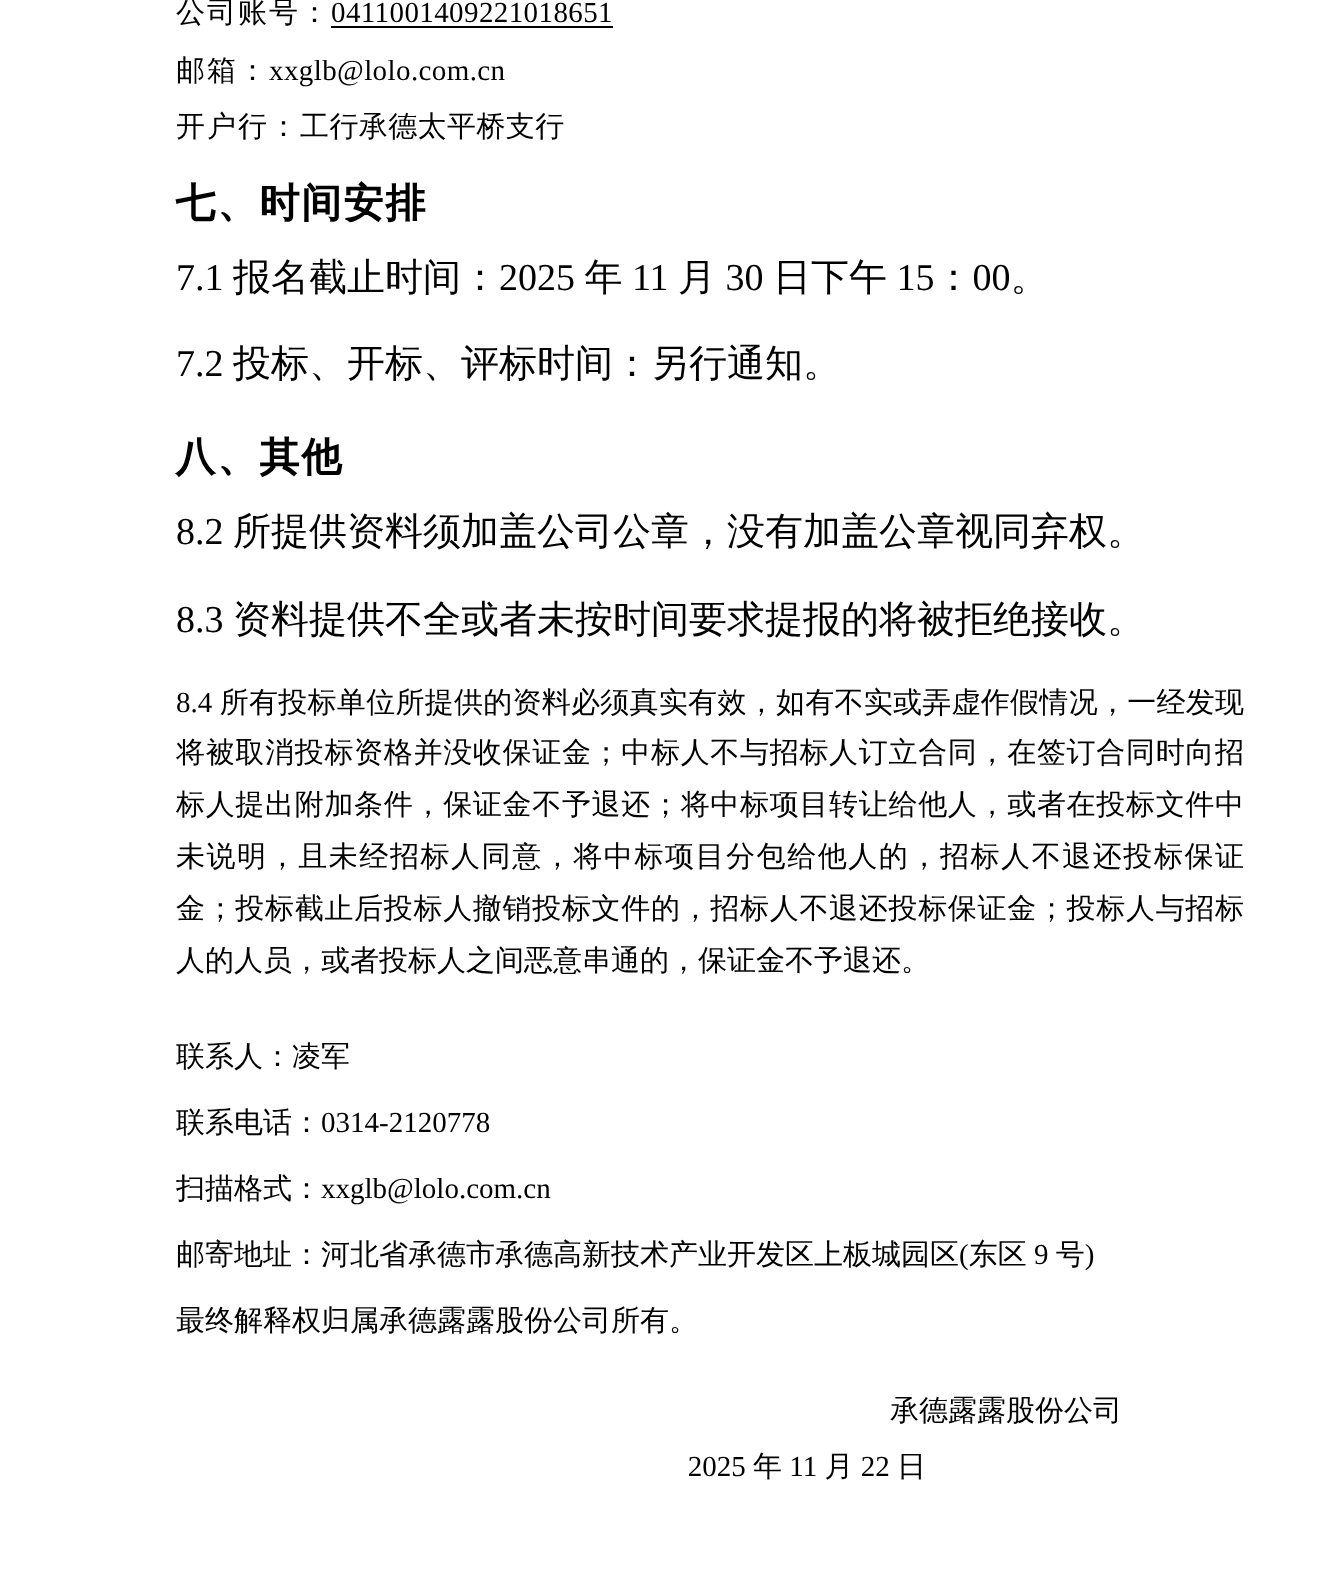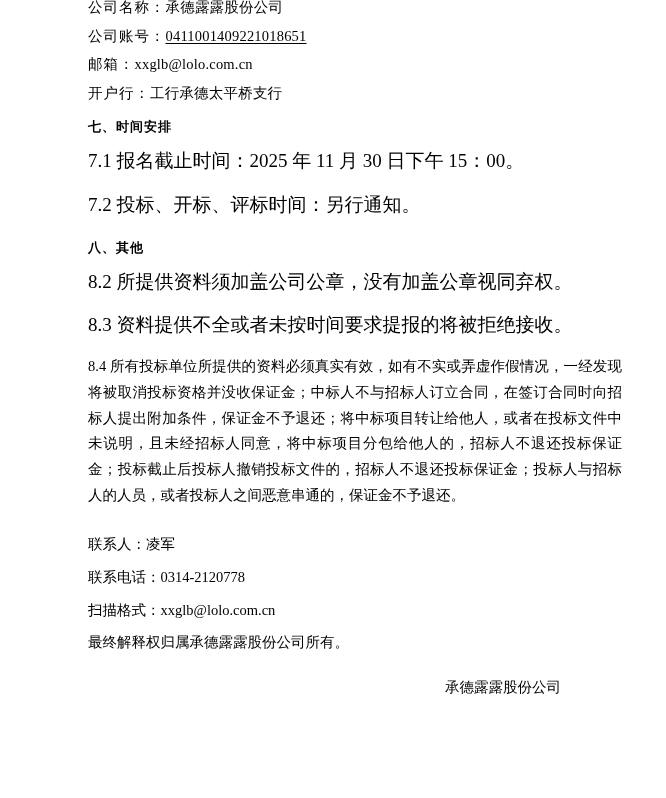--- a/index.html
+++ b/index.html
@@ -38,21 +38,21 @@
   }
   .underline {
     text-decoration: underline;
     text-underline-offset: 2px;
   }
   .mono-ish {
     font-family: "Liberation Serif", "DejaVu Serif", serif;
   }
   .section-head {
     font-weight: bold;
-    font-size: 13px;
+    font-size: 20px;
     margin: 20px 0 13px 0;
     padding-left: 88px;
     letter-spacing: 1px;
   }
   .para {
     padding-left: 88px;
     padding-right: 40px;
     margin: 0 0 15px 0;
     font-size: 19px;
     text-align: justify;
@@ -97,23 +97,20 @@
   .gap-sm { height: 6px; }
   .gap-md { height: 14px; }
 </style>
 </head>
 <body>
 
 <div class="page">
 
   <div class="block">
     <div class="indent-line">
-      <span class="label">公司名称：</span><span>承德露露股份公司</span>
-    </div>
-    <div class="indent-line">
       <span class="label">公司账号：</span><span class="underline mono-ish">0411001409221018651</span>
     </div>
     <div class="indent-line">
       <span class="label">邮箱：</span><span class="mono-ish">xxglb@lolo.com.cn</span>
     </div>
     <div class="indent-line">
       <span class="label">开户行：</span><span>工行承德太平桥支行</span>
     </div>
   </div>
 
@@ -124,21 +121,23 @@
   <div class="section-head">八、其他</div>
   <div class="para tight">8.2 所提供资料须加盖公司公章，没有加盖公章视同弃权。</div>
   <div class="para tight">8.3 资料提供不全或者未按时间要求提报的将被拒绝接收。</div>
   <div class="para-big">8.4 所有投标单位所提供的资料必须真实有效，如有不实或弄虚作假情况，一经发现将被取消投标资格并没收保证金；中标人不与招标人订立合同，在签订合同时向招标人提出附加条件，保证金不予退还；将中标项目转让给他人，或者在投标文件中未说明，且未经招标人同意，将中标项目分包给他人的，招标人不退还投标保证金；投标截止后投标人撤销投标文件的，招标人不退还投标保证金；投标人与招标人的人员，或者投标人之间恶意串通的，保证金不予退还。</div>
 
   <div class="gap-sm"></div>
 
   <div class="contact first">联系人：凌军</div>
   <div class="contact">联系电话：0314-2120778</div>
   <div class="contact">扫描格式：xxglb@lolo.com.cn</div>
+  <div class="contact">邮寄地址：河北省承德市承德高新技术产业开发区上板城园区(东区 9 号)</div>
   <div class="contact">最终解释权归属承德露露股份公司所有。</div>
 
   <div class="gap-md"></div>
 
   <div class="signature">
     <div class="sig-line">承德露露股份公司</div>
+    <div class="sig-date">2025 年 11 月 22 日</div>
   </div>
 
 </div>
 
 </body></html>

